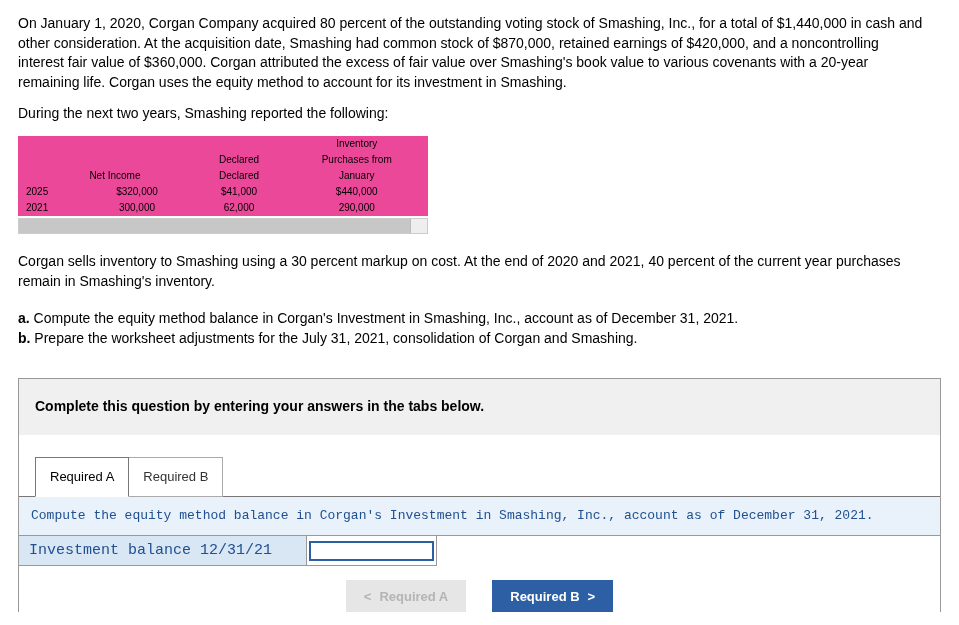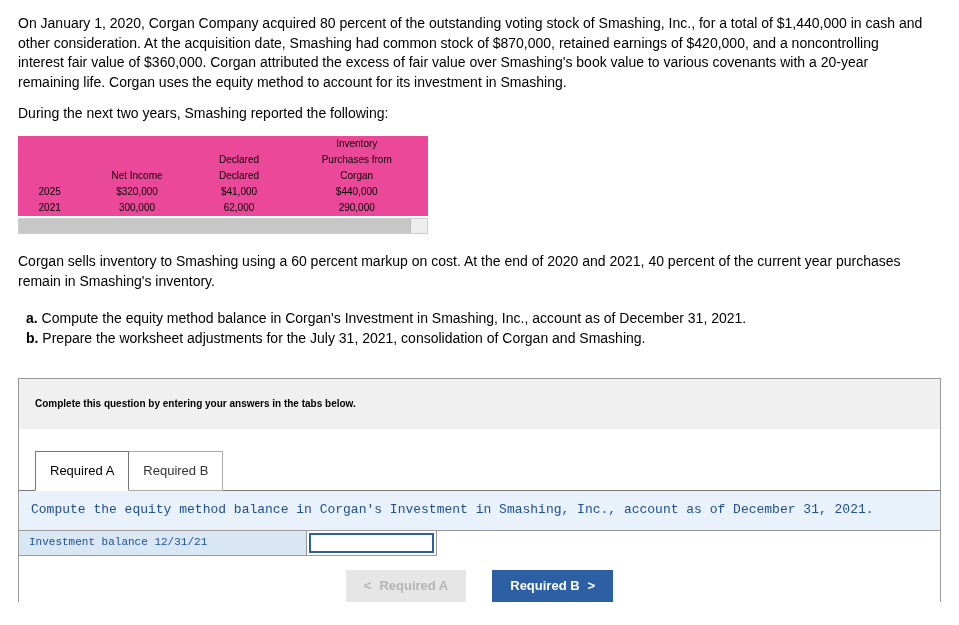--- a/index.html
+++ b/index.html
@@ -20,48 +20,48 @@
       border-collapse: collapse;
       width: 100%;
       background: #ec4899;
     }
     .data-table th, .data-table td {
       padding: 1px 8px;
       text-align: center;
       font-weight: normal;
     }
     .data-table th { text-align: center; vertical-align: bottom;}
-    .data-table .center { text-align: center; }
+    .data-table .center { text-align: left; }
     .header-row th { text-align: center; }
     .scroll-track {
       height: 16px;
       background: #eee;
       border: 1px solid #ccc;
       position: relative;
       margin-top: 2px;
     }
     .scroll-thumb {
       position: absolute;
       left: 0; top: 0; bottom: 0;
       width: 96%;
       background: #c7c7c7;
       border-right: 1px solid #bbb;
     }
-    .questions { margin: 18px 0 10px 8px; }
+    .questions { margin: 18px 0 10px 0; }
     .questions p { margin: 0; }
     .answer-area {
       margin: 18px 18px 0 18px;
       border: 1px solid #999;
       border-bottom: none;
     }
     .instruction-bar {
       background: #f0f0f0;
       padding: 18px 16px;
       font-weight: bold;
-      font-size: 10px;
+      font-size: 14px;
     }
     .tabs-row {
       display: flex;
       align-items: flex-end;
       margin-top: 22px;
       padding-left: 16px;
       gap: 0;
     }
     .tab {
       display: inline-flex;
@@ -101,21 +101,21 @@
       border-bottom: 1px solid #999;
     }
     .answer-row {
       display: flex;
       align-items: stretch;
     }
     .answer-label {
       background: #d9e7f5;
       color: #205090;
       font-family: "Courier New", monospace;
-      font-size: 11px;
+      font-size: 15px;
       border-right: 1px solid #999;
       border-bottom: 1px solid #999;
       padding: 4px 10px;
       width: 288px;
       display: flex;
       align-items: center;
     }
     .answer-input-cell {
       border-bottom: 1px solid #999;
       border-right: 1px solid #999;
@@ -180,21 +180,21 @@
         <tr class="header-row">
           <th></th>
           <th></th>
           <th>Declared</th>
           <th>Purchases from</th>
         </tr>
         <tr class="header-row">
           <th></th>
           <th class="center">Net Income</th>
           <th>Declared</th>
-          <th>Corgan</th>
+          <th>January</th>
         </tr>
       </thead>
       <tbody>
         <tr>
           <td class="center">2025</td>
           <td>$320,000</td>
           <td>$41,000</td>
           <td>$440,000</td>
         </tr>
         <tr>
@@ -203,21 +203,21 @@
           <td>62,000</td>
           <td>290,000</td>
         </tr>
       </tbody>
     </table>
     <div class="scroll-track">
       <div class="scroll-thumb"></div>
     </div>
   </div>
 
-  <p class="paragraph" style="margin-top:18px;">Corgan sells inventory to Smashing using a 60 percent markup on cost. At the end of 2020 and 2021, 40 percent of the current year purchases remain in Smashing's inventory.</p>
+  <p class="paragraph" style="margin-top:18px;">Corgan sells inventory to Smashing using a 30 percent markup on cost. At the end of 2020 and 2021, 40 percent of the current year purchases remain in Smashing's inventory.</p>
 
   <div class="questions">
     <p>
       <span class="bold">a.</span><span> Compute the equity method balance in Corgan's Investment in Smashing, Inc., account as of December 31, 2021.</span>
     </p>
     <p>
       <span class="bold">b.</span><span> Prepare the worksheet adjustments for the July 31, 2021, consolidation of Corgan and Smashing.</span>
     </p>
   </div>
 </div>

